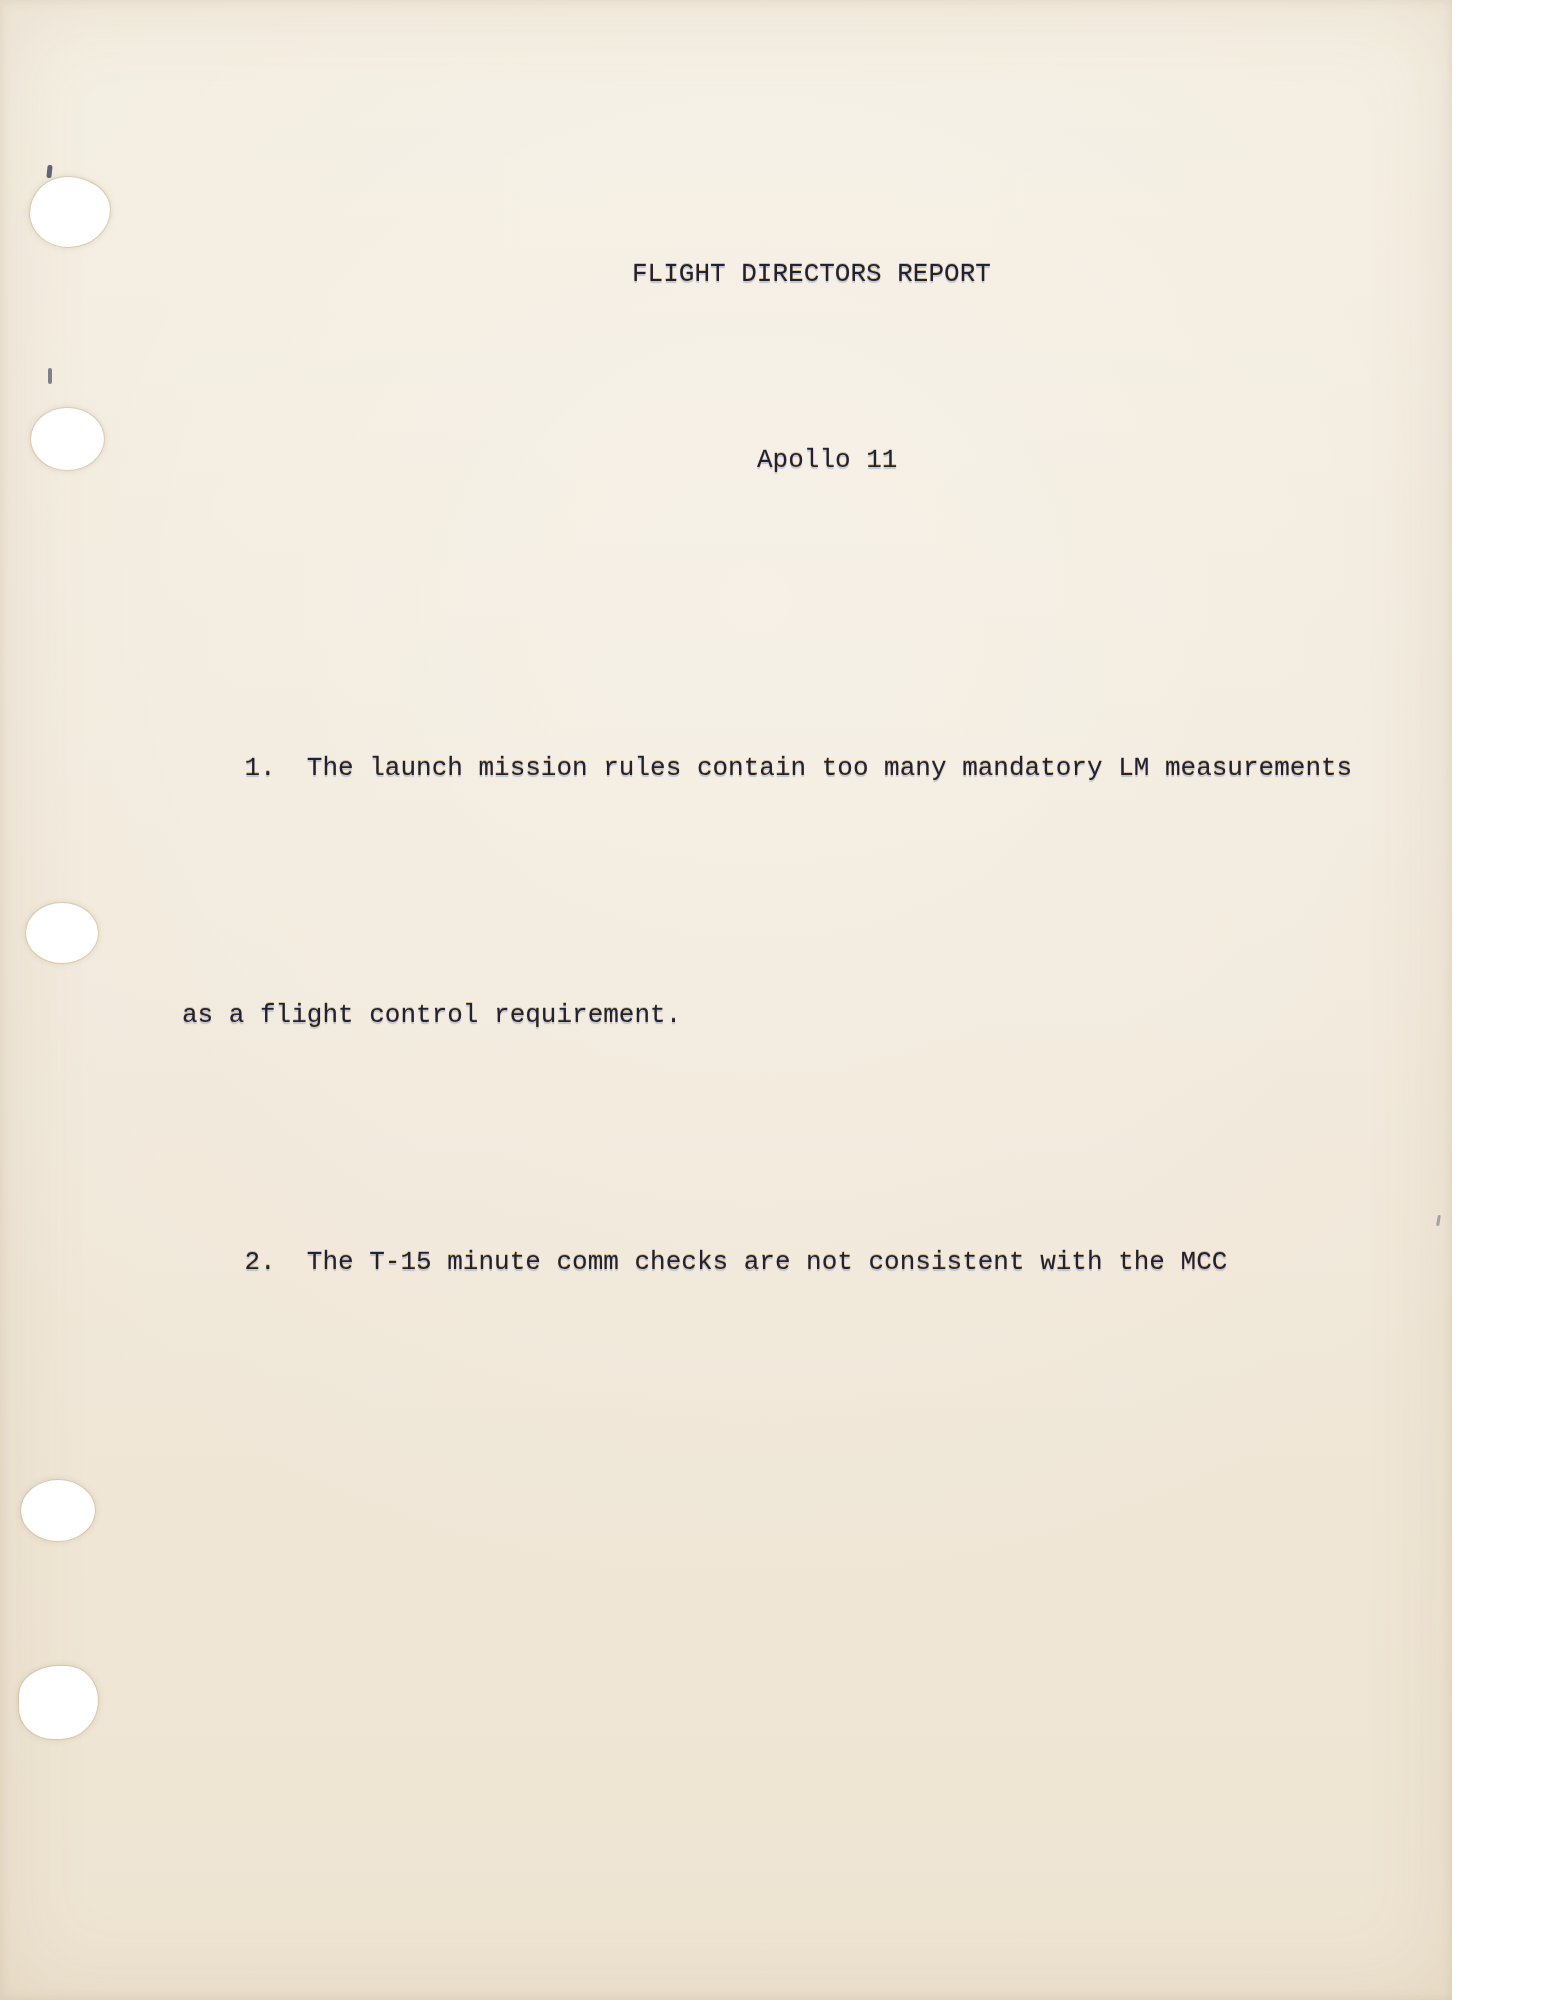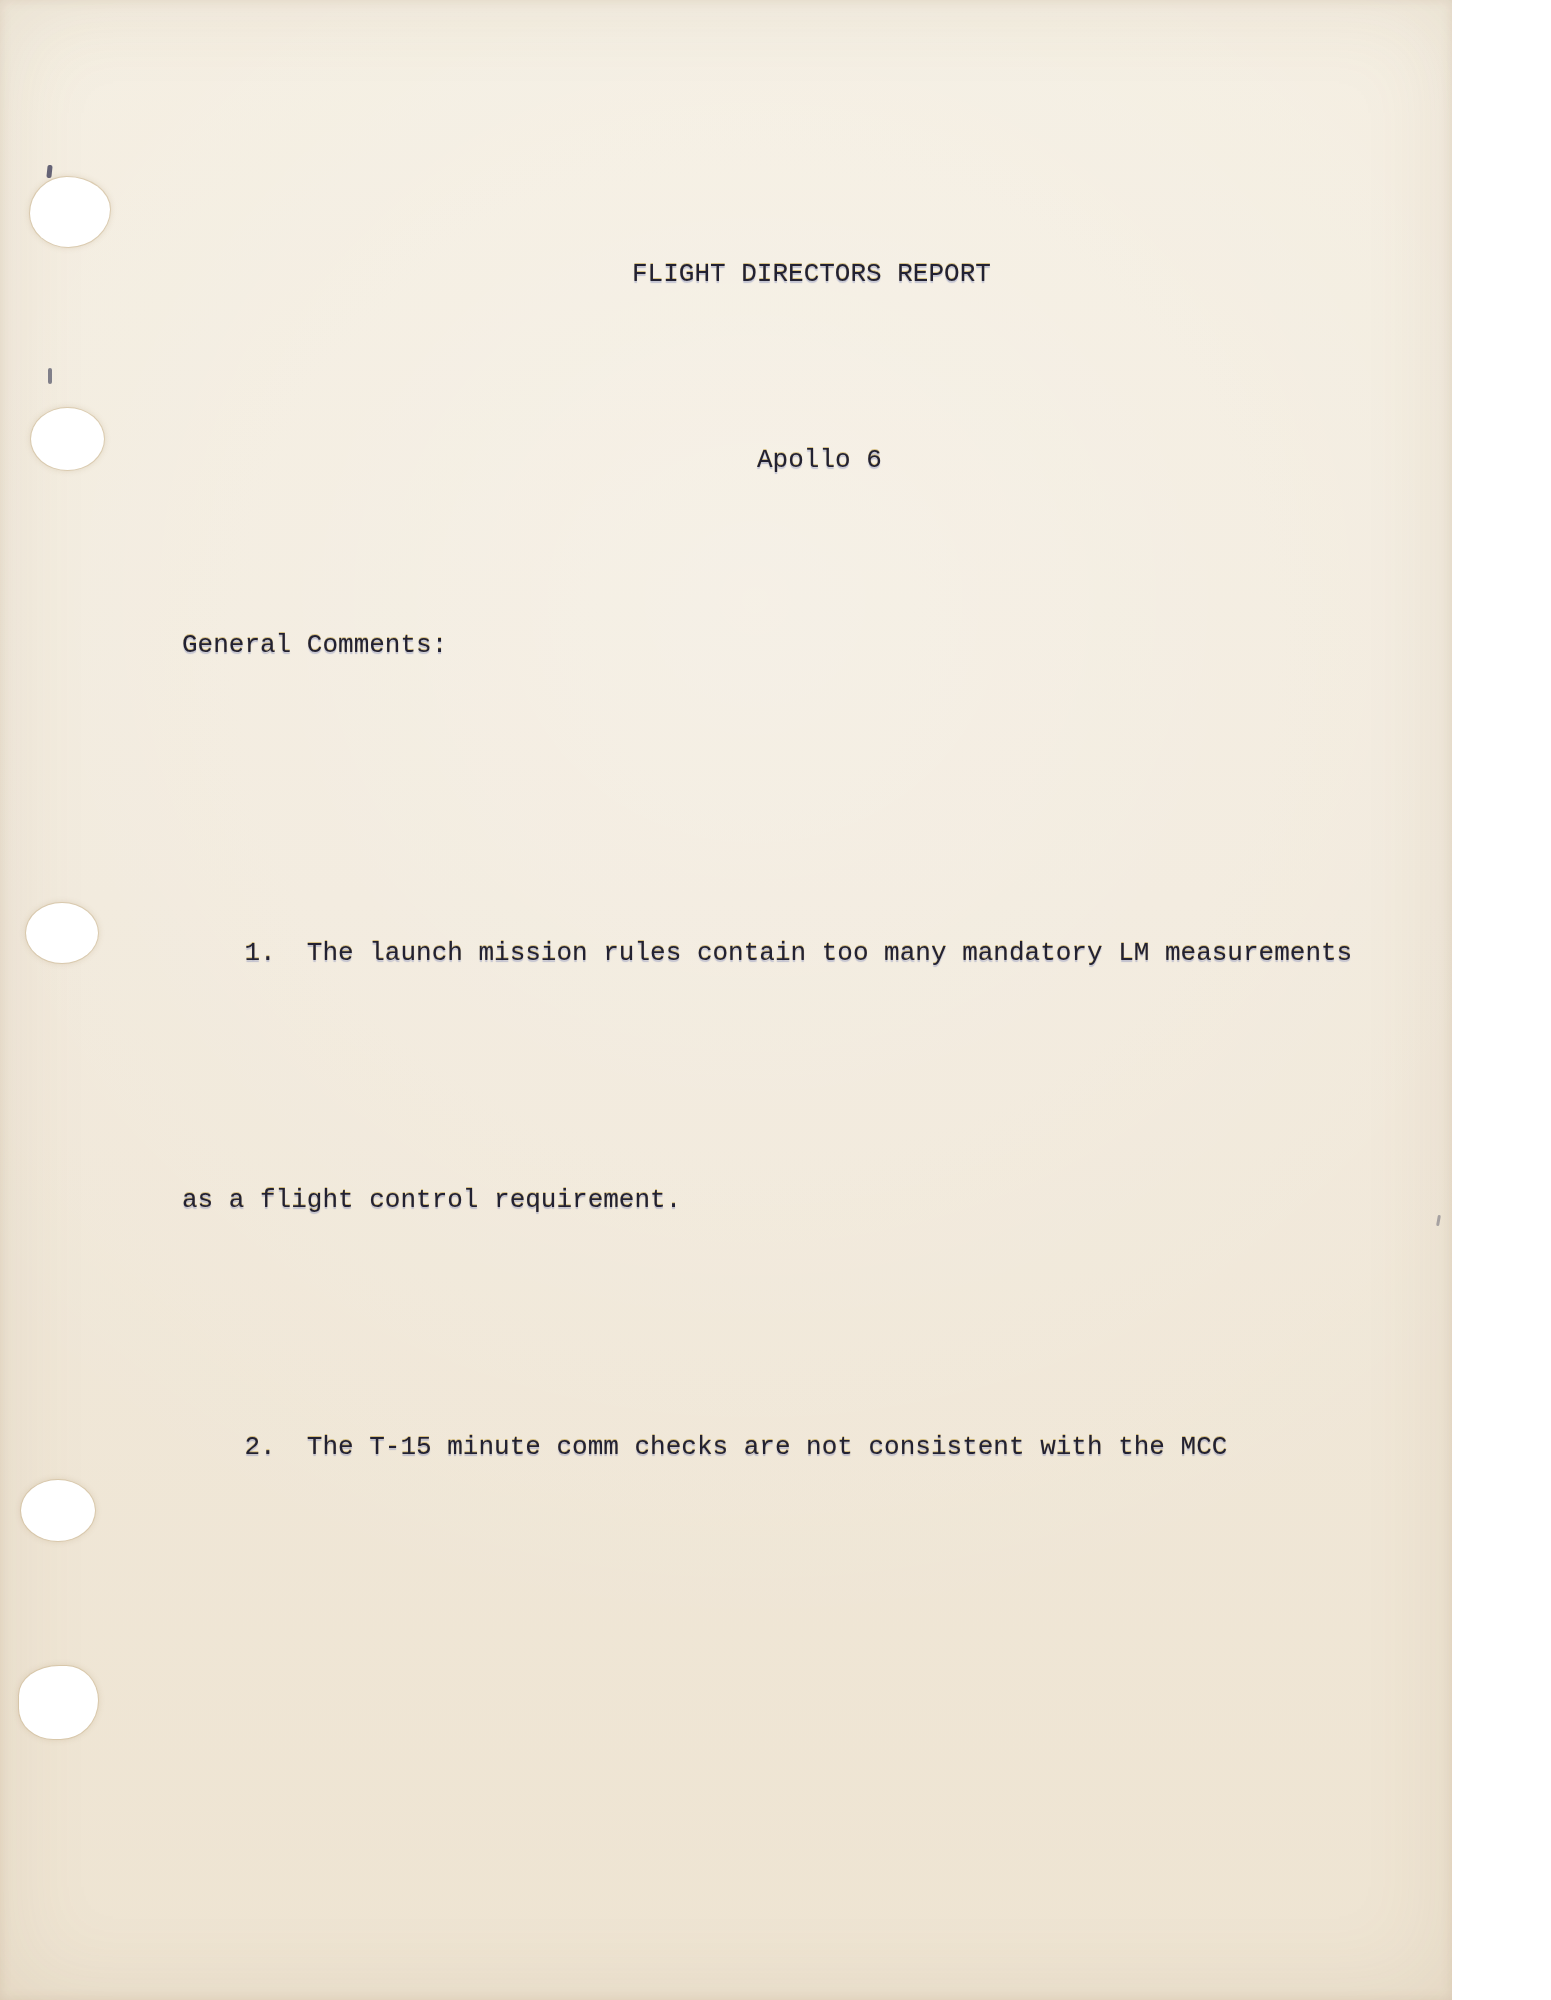--- a/index.html
+++ b/index.html
@@ -43,22 +43,21 @@
   .s1{left:47px;top:165px;width:5px;height:13px;transform:rotate(6deg);}
   .s2{left:48px;top:368px;width:4px;height:16px;opacity:.8;}
   .s3{left:1437px;top:1215px;width:3px;height:11px;opacity:.5;transform:rotate(10deg);}
 </style>
 </head>
 <body>
 
 <div class="page">
   <div class="typed">
     <div class="line title">FLIGHT DIRECTORS REPORT</div>
-    <div class="line subtitle">Apollo 6</div>
-    <div class="line heading">General Comments:</div>
+    <div class="line subtitle">Apollo 11</div>
     <div id="body-lines">
   <div class="line body-line"><span class="seg">    1.  The launch mission rules contain too many mandatory LM measurements</span><span class="seg u"></span><span class="seg"></span></div>
 
   <div class="line body-line"><span class="seg">as a flight control requirement.</span><span class="seg u"></span><span class="seg"></span></div>
 
   <div class="line body-line"><span class="seg">    2.  The T-15 minute comm checks are not consistent with the MCC</span><span class="seg u"></span><span class="seg"></span></div>
 
 
 
   

